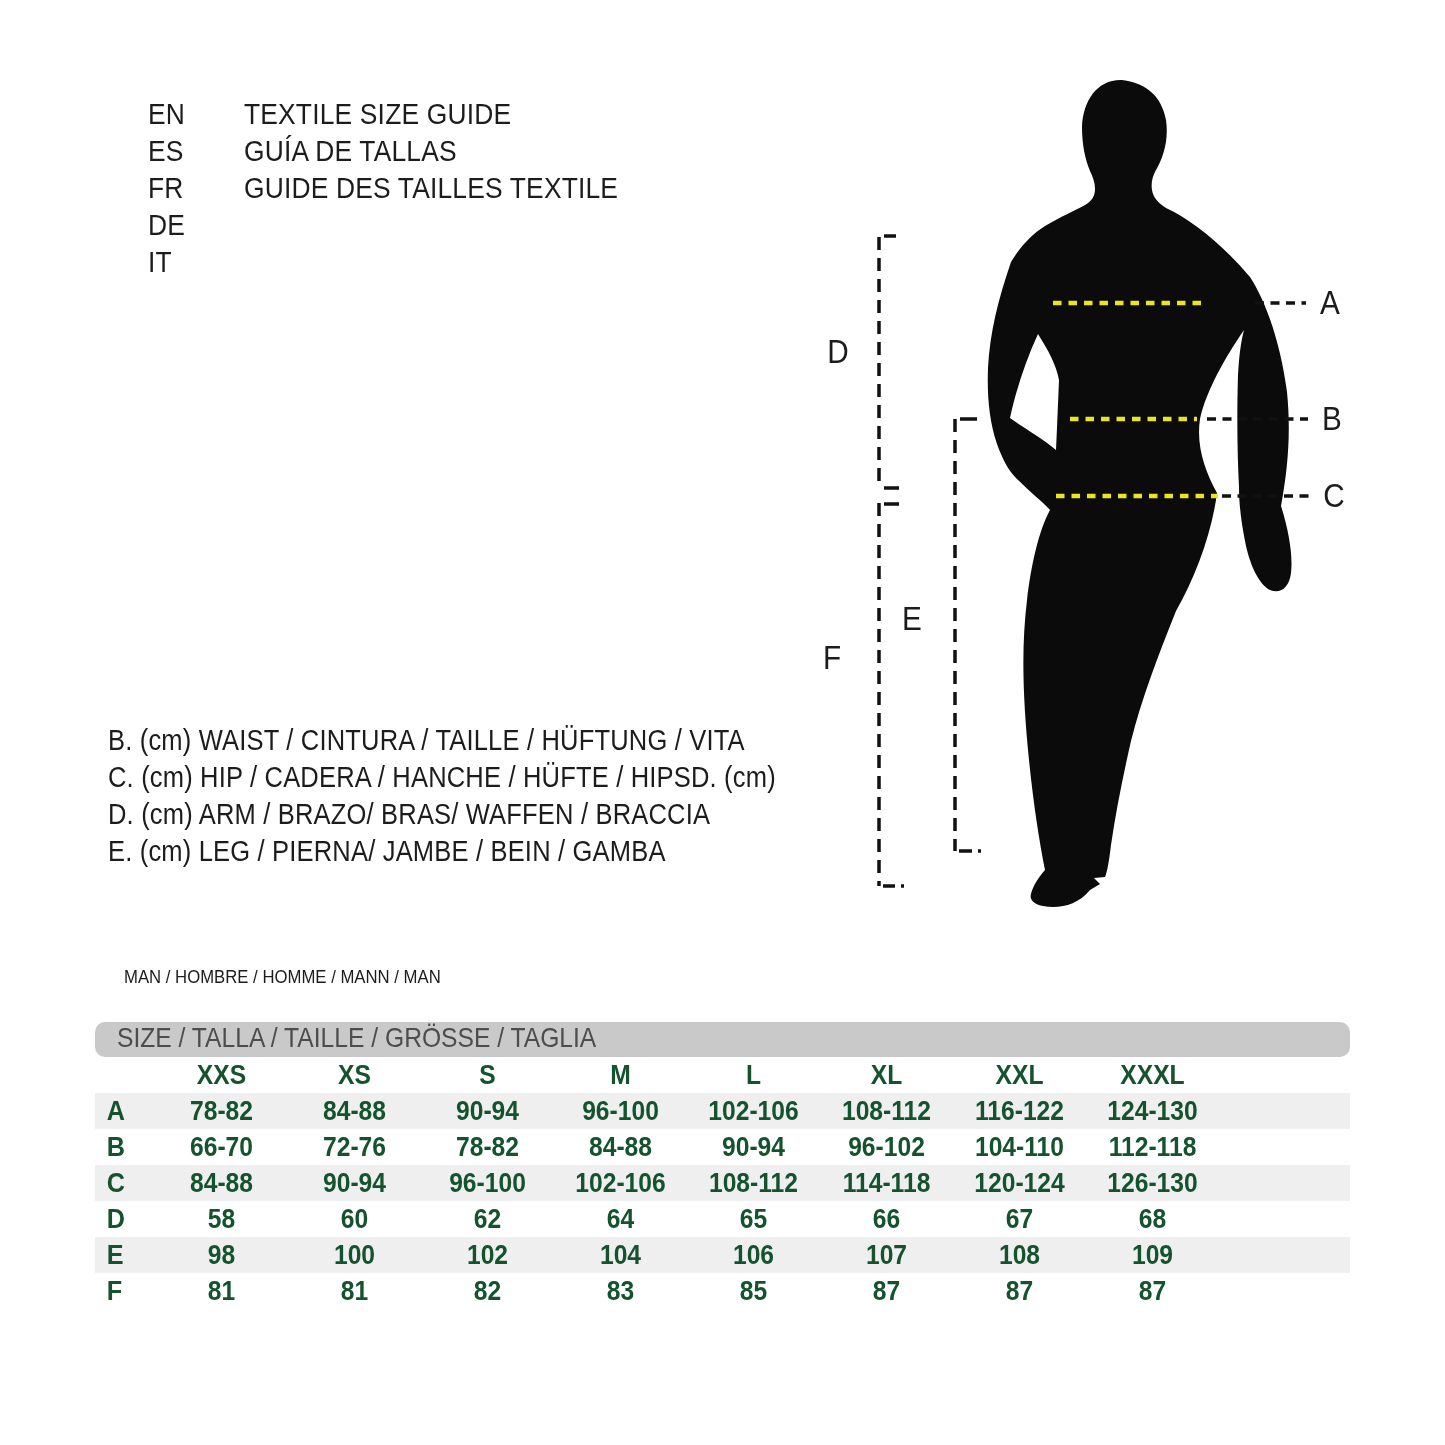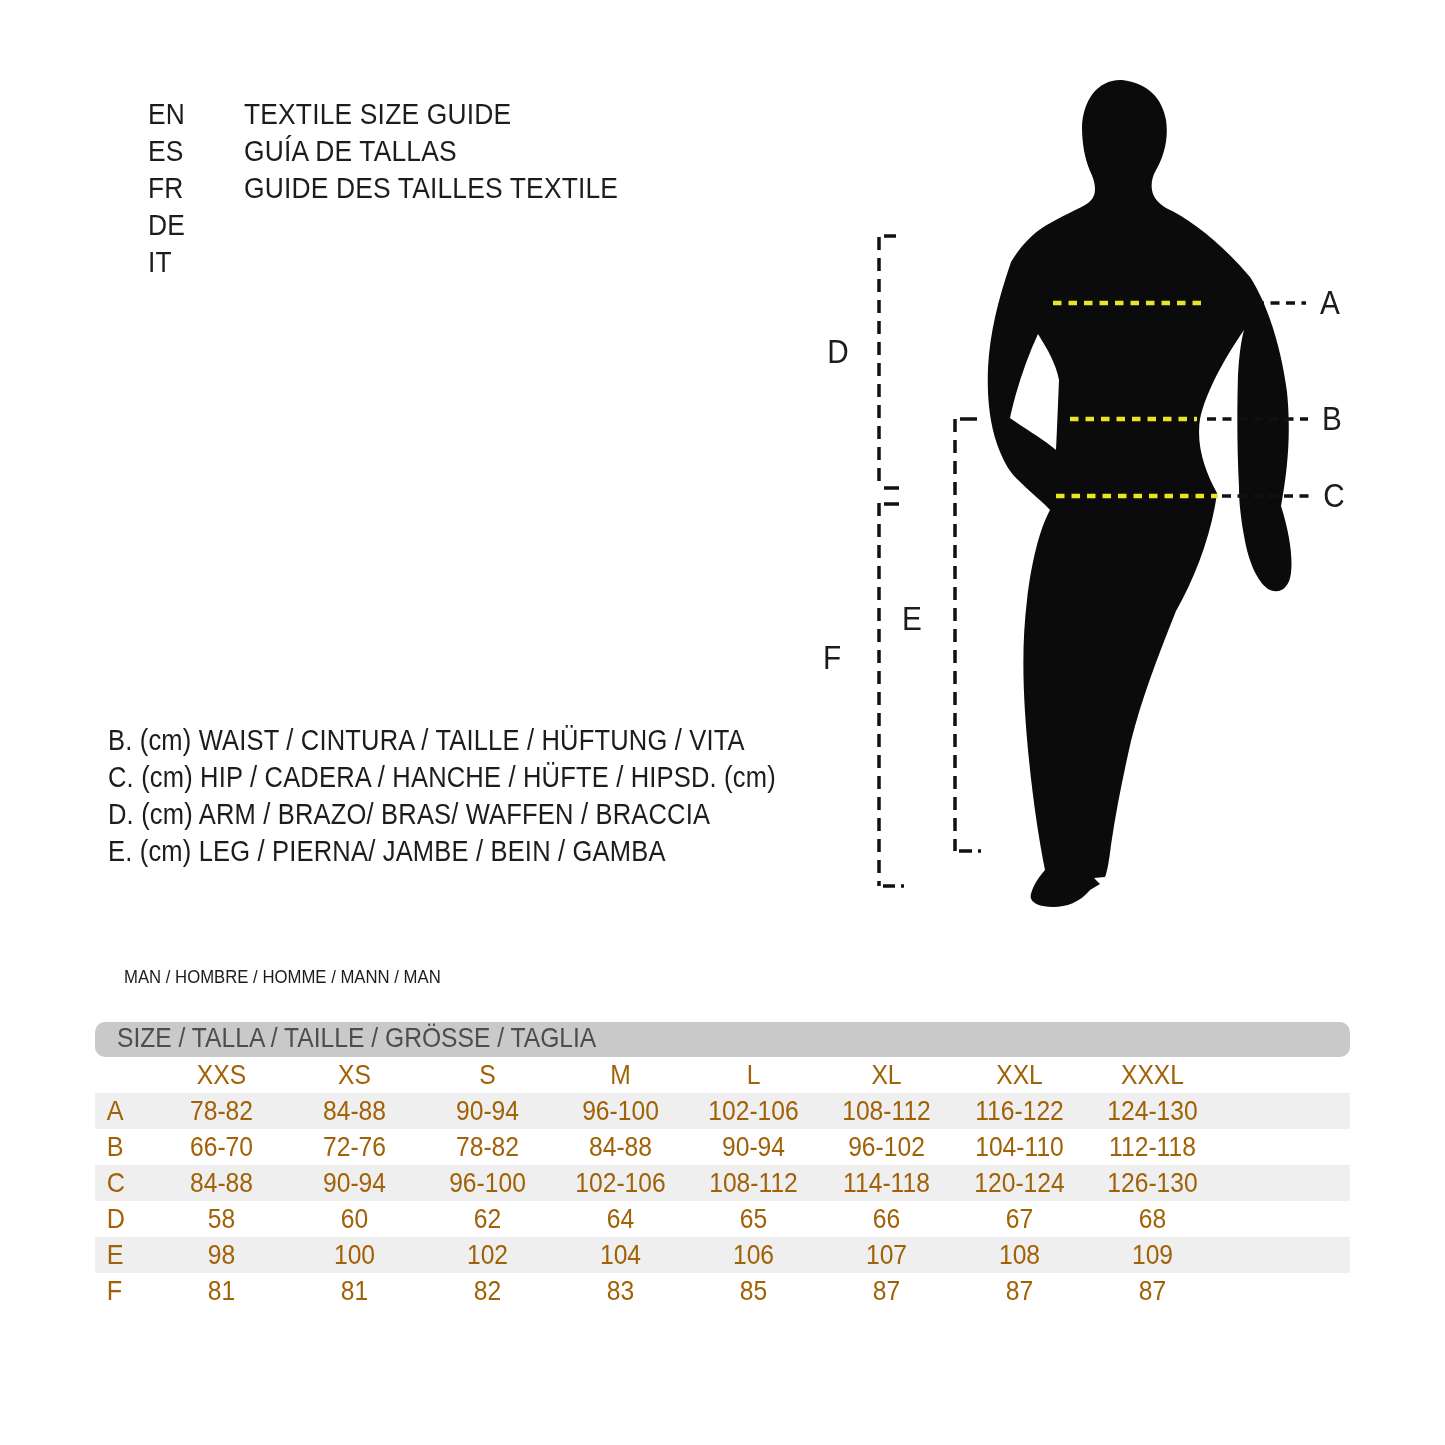--- a/index.html
+++ b/index.html
@@ -37,21 +37,21 @@
   .size-table{position:absolute;left:95px;top:1022px;width:1255px;}
   .table-header{
     height:35px;background:#c9c9c9;color:#4d4d4d;
     display:flex;align-items:flex-start;padding-left:22px;box-sizing:border-box;
     font-size:28px;font-weight:500;border-radius:10px;
   }
   .trow{
     display:grid;
     grid-template-columns:60px repeat(8,133px) 1fr;
     height:36px;align-items:center;
-    color:#a16207;font-size:28px;font-weight:400;
+    color:#14532d;font-size:28px;font-weight:700;
   }
   .trow.stripe{background:#efefef;}
   .tlabel{padding-left:13px;transform:scaleX(0.9);transform-origin:0 50%;}
   .tc{text-align:center;}
 </style>
 </head>
 <body>
 
 <div class="lang-block">
   <div class="lang-row">

